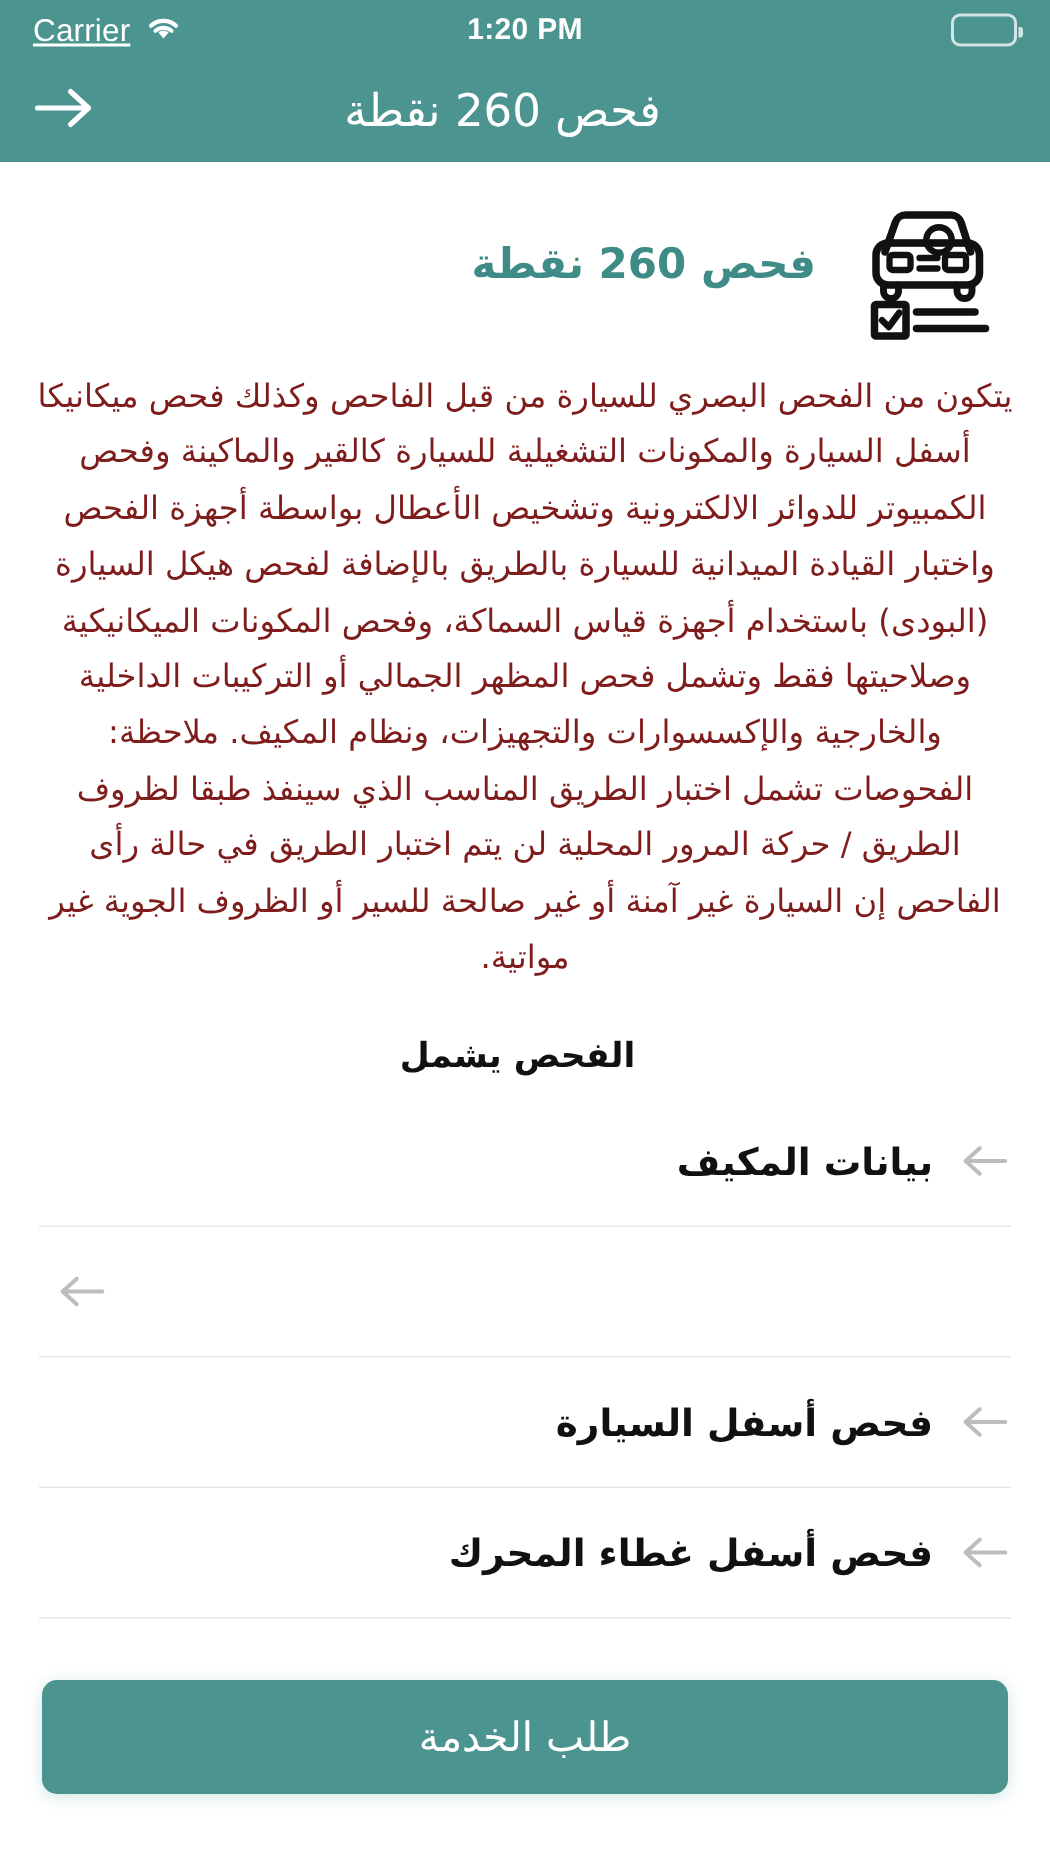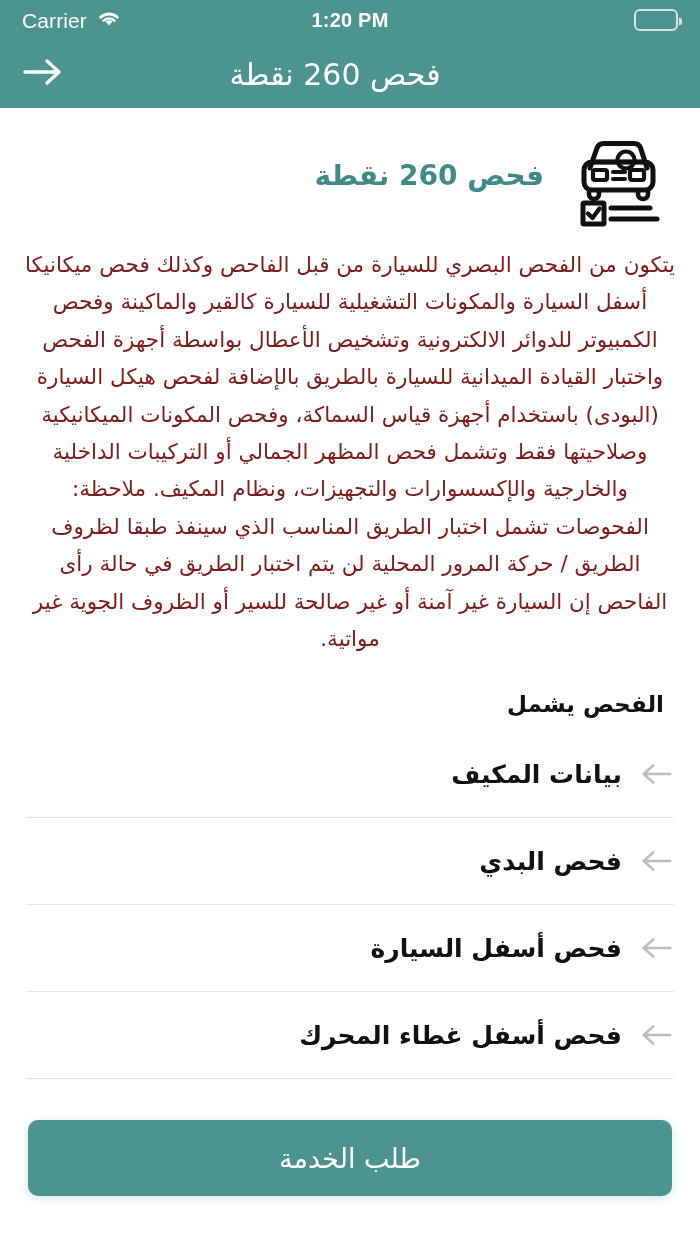--- a/index.html
+++ b/index.html
@@ -29,20 +29,21 @@
     padding: 0 22px;
     direction: ltr;
     color: #ffffff;
   }
   .status-left {
     display: flex;
     align-items: center;
     gap: 9px;
     flex: 0 0 auto;
     width: 200px;
+    text-decoration: underline;
   }
   .status-carrier {
     font-size: 21px;
     letter-spacing: 0.1px;
     font-family: "Liberation Sans", sans-serif;
     color: #ffffff;
     line-height: 1;
   }
   .wifi-icon { display: block; }
   .status-center {
@@ -157,21 +158,21 @@
     line-height: 1.74;
     text-align: center;
     letter-spacing: 0.1px;
   }
 
   .section-heading {
     padding: 34px 36px 0 26px;
     color: #111111;
     font-size: 23px;
     font-weight: bold;
-    text-align: right;
+    text-align: center;
   }
 
   .list {
     margin-top: 14px;
     padding: 0 26px;
   }
   .list-item {
     display: flex;
     align-items: center;
     justify-content: space-between;
@@ -313,21 +314,20 @@
       <div class="list-item">
         <span class="list-item-label">بيانات المكيف</span>
         <span class="list-arrow">
           <svg width="38" height="28" viewBox="0 0 38 28" aria-hidden="true">
             <path d="M34 14 H6 M16 5 L6 14 L16 23" stroke="#bdbdbd" stroke-width="2.8" fill="none" stroke-linecap="round" stroke-linejoin="round"></path>
           </svg>
         </span>
       </div>
 
       <div class="list-item">
-        <span class="list-item-label">فحص البدي</span>
         <span class="list-arrow">
           <svg width="38" height="28" viewBox="0 0 38 28" aria-hidden="true">
             <path d="M34 14 H6 M16 5 L6 14 L16 23" stroke="#bdbdbd" stroke-width="2.8" fill="none" stroke-linecap="round" stroke-linejoin="round"></path>
           </svg>
         </span>
       </div>
 
       <div class="list-item">
         <span class="list-item-label">فحص أسفل السيارة</span>
         <span class="list-arrow">

